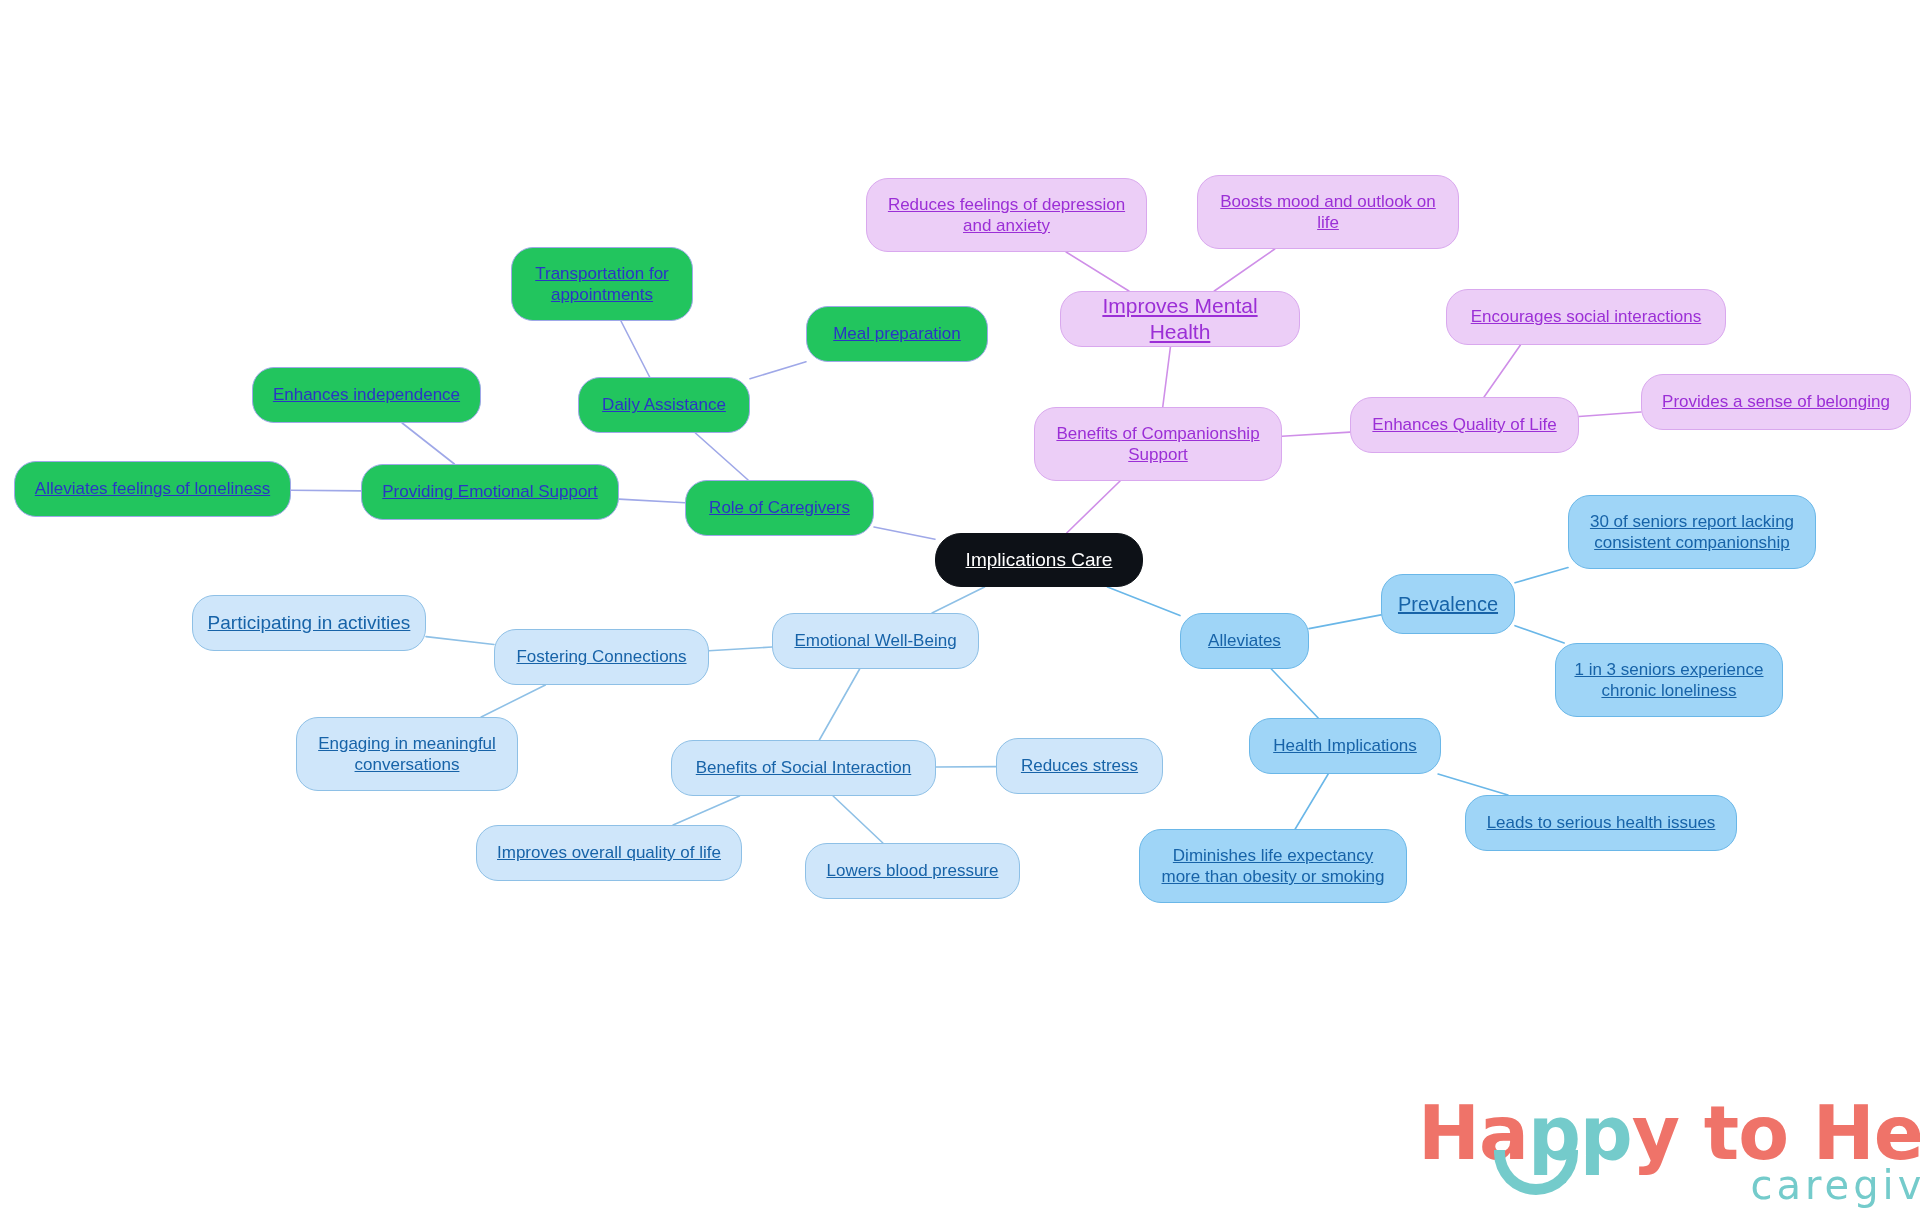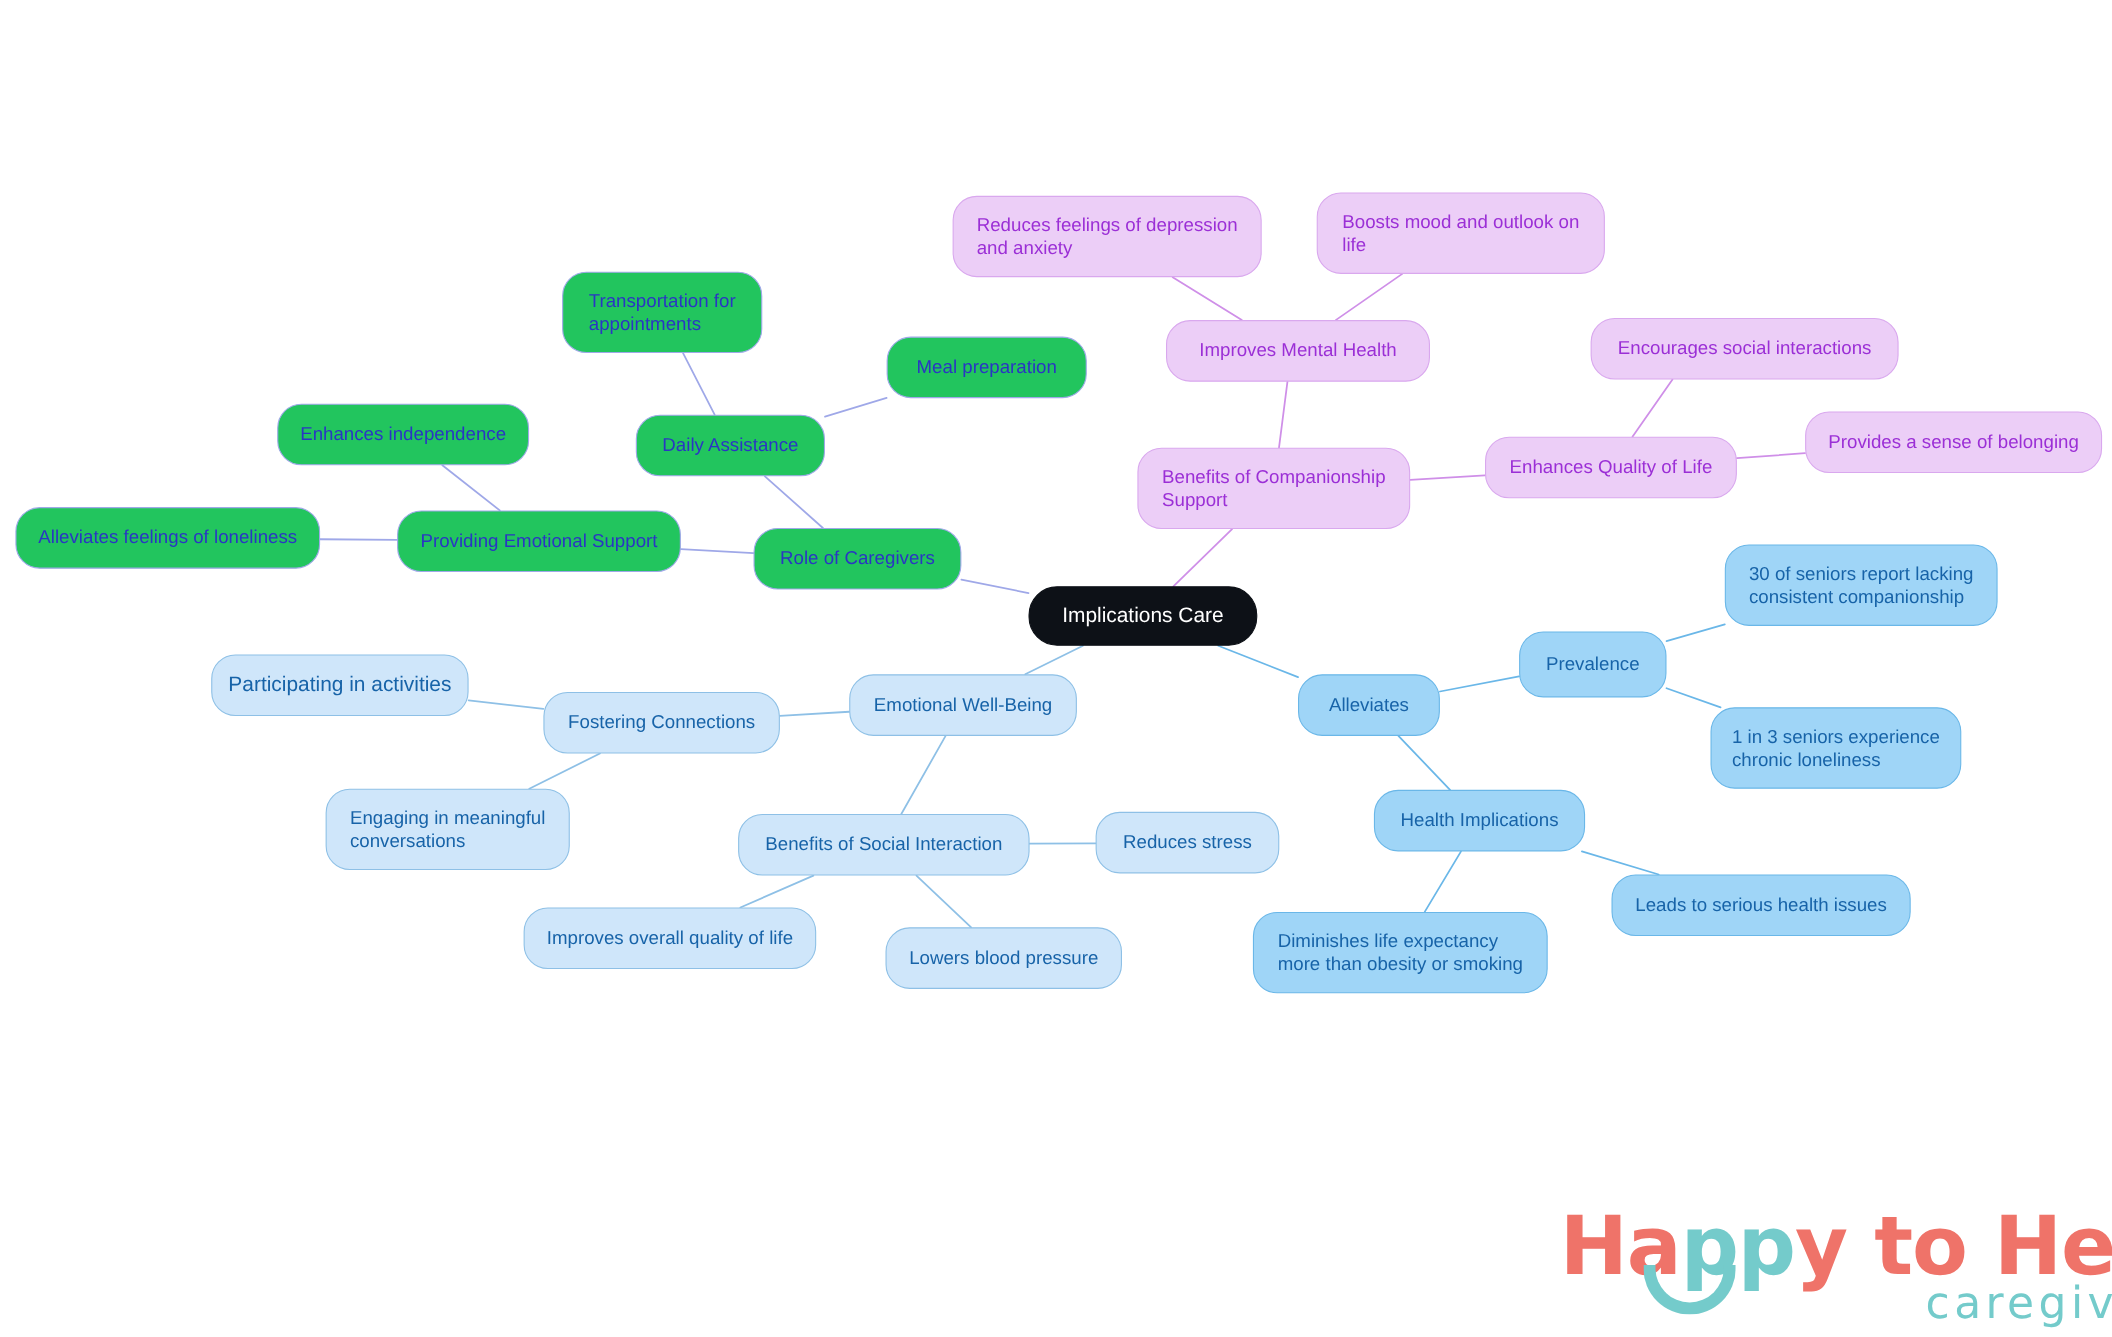--- a/index.html
+++ b/index.html
@@ -23,27 +23,29 @@
     width: 1920px;
     height: 1215px;
     pointer-events: none;
   }
   .node {
     position: absolute;
     box-sizing: border-box;
     display: flex;
     align-items: center;
     justify-content: center;
+    text-align: center;
     border-radius: 22px;
     border-width: 1.5px;
     border-style: solid;
     line-height: 1.25;
     padding: 20px 14px;
     white-space: pre-line;
     z-index: 2;
+    text-decoration: underline;
   }
   .node.root {
     background: #0d1117;
     border-color: #0d1117;
     color: #ffffff;
     border-radius: 26px;
     font-size: 19px;
   }
   .node.indigo {
     background: #22c55e;
@@ -136,30 +138,30 @@
       <div class="node indigo" style="left: 685px; top: 480px; width: 189px; height: 56px; font-size: 17px;">Role of Caregivers</div>
       <div class="node indigo" style="left: 361px; top: 464px; width: 258px; height: 56px; font-size: 17px;">Providing Emotional Support</div>
       <div class="node indigo" style="left: 14px; top: 461px; width: 277px; height: 56px; font-size: 17px;">Alleviates feelings of loneliness</div>
       <div class="node indigo" style="left: 252px; top: 367px; width: 229px; height: 56px; font-size: 17px;">Enhances independence</div>
       <div class="node indigo" style="left: 578px; top: 377px; width: 172px; height: 56px; font-size: 17px;">Daily Assistance</div>
       <div class="node indigo" style="left: 511px; top: 247px; width: 182px; height: 74px; font-size: 17px;">Transportation for
 appointments</div>
       <div class="node indigo" style="left: 806px; top: 306px; width: 182px; height: 56px; font-size: 17px;">Meal preparation</div>
       <div class="node violet" style="left: 1034px; top: 407px; width: 248px; height: 74px; font-size: 17px;">Benefits of Companionship
 Support</div>
-      <div class="node violet" style="left: 1060px; top: 291px; width: 240px; height: 56px; font-size: 17px;">Improves Mental Health</div>
+      <div class="node violet" style="left: 1060px; top: 291px; width: 240px; height: 56px; font-size: 21px;">Improves Mental Health</div>
       <div class="node violet" style="left: 866px; top: 178px; width: 281px; height: 74px; font-size: 17px;">Reduces feelings of depression
 and anxiety</div>
       <div class="node violet" style="left: 1197px; top: 175px; width: 262px; height: 74px; font-size: 17px;">Boosts mood and outlook on
 life</div>
       <div class="node violet" style="left: 1350px; top: 397px; width: 229px; height: 56px; font-size: 17px;">Enhances Quality of Life</div>
       <div class="node violet" style="left: 1400px; top: 289px; width: 280px; height: 56px; font-size: 17px; margin-left: 46px;">Encourages social interactions</div>
       <div class="node violet" style="left: 1641px; top: 374px; width: 270px; height: 56px; font-size: 17px;">Provides a sense of belonging</div>
       <div class="node skyA" style="left: 1180px; top: 613px; width: 129px; height: 56px; font-size: 17px;">Alleviates</div>
-      <div class="node skyA" style="left: 1381px; top: 574px; width: 134px; height: 60px; font-size: 17px;">Prevalence</div>
+      <div class="node skyA" style="left: 1381px; top: 574px; width: 134px; height: 60px; font-size: 20px;">Prevalence</div>
       <div class="node skyA" style="left: 1568px; top: 495px; width: 248px; height: 74px; font-size: 17px;">30 of seniors report lacking
 consistent companionship</div>
       <div class="node skyA" style="left: 1555px; top: 643px; width: 228px; height: 74px; font-size: 17px;">1 in 3 seniors experience
 chronic loneliness</div>
       <div class="node skyA" style="left: 1249px; top: 718px; width: 192px; height: 56px; font-size: 17px;">Health Implications</div>
       <div class="node skyA" style="left: 1465px; top: 795px; width: 272px; height: 56px; font-size: 17px;">Leads to serious health issues</div>
       <div class="node skyA" style="left: 1139px; top: 829px; width: 268px; height: 74px; font-size: 17px;">Diminishes life expectancy
 more than obesity or smoking</div>
       <div class="node skyB" style="left: 772px; top: 613px; width: 207px; height: 56px; font-size: 17px;">Emotional Well-Being</div>
       <div class="node skyB" style="left: 494px; top: 629px; width: 215px; height: 56px; font-size: 17px;">Fostering Connections</div>

